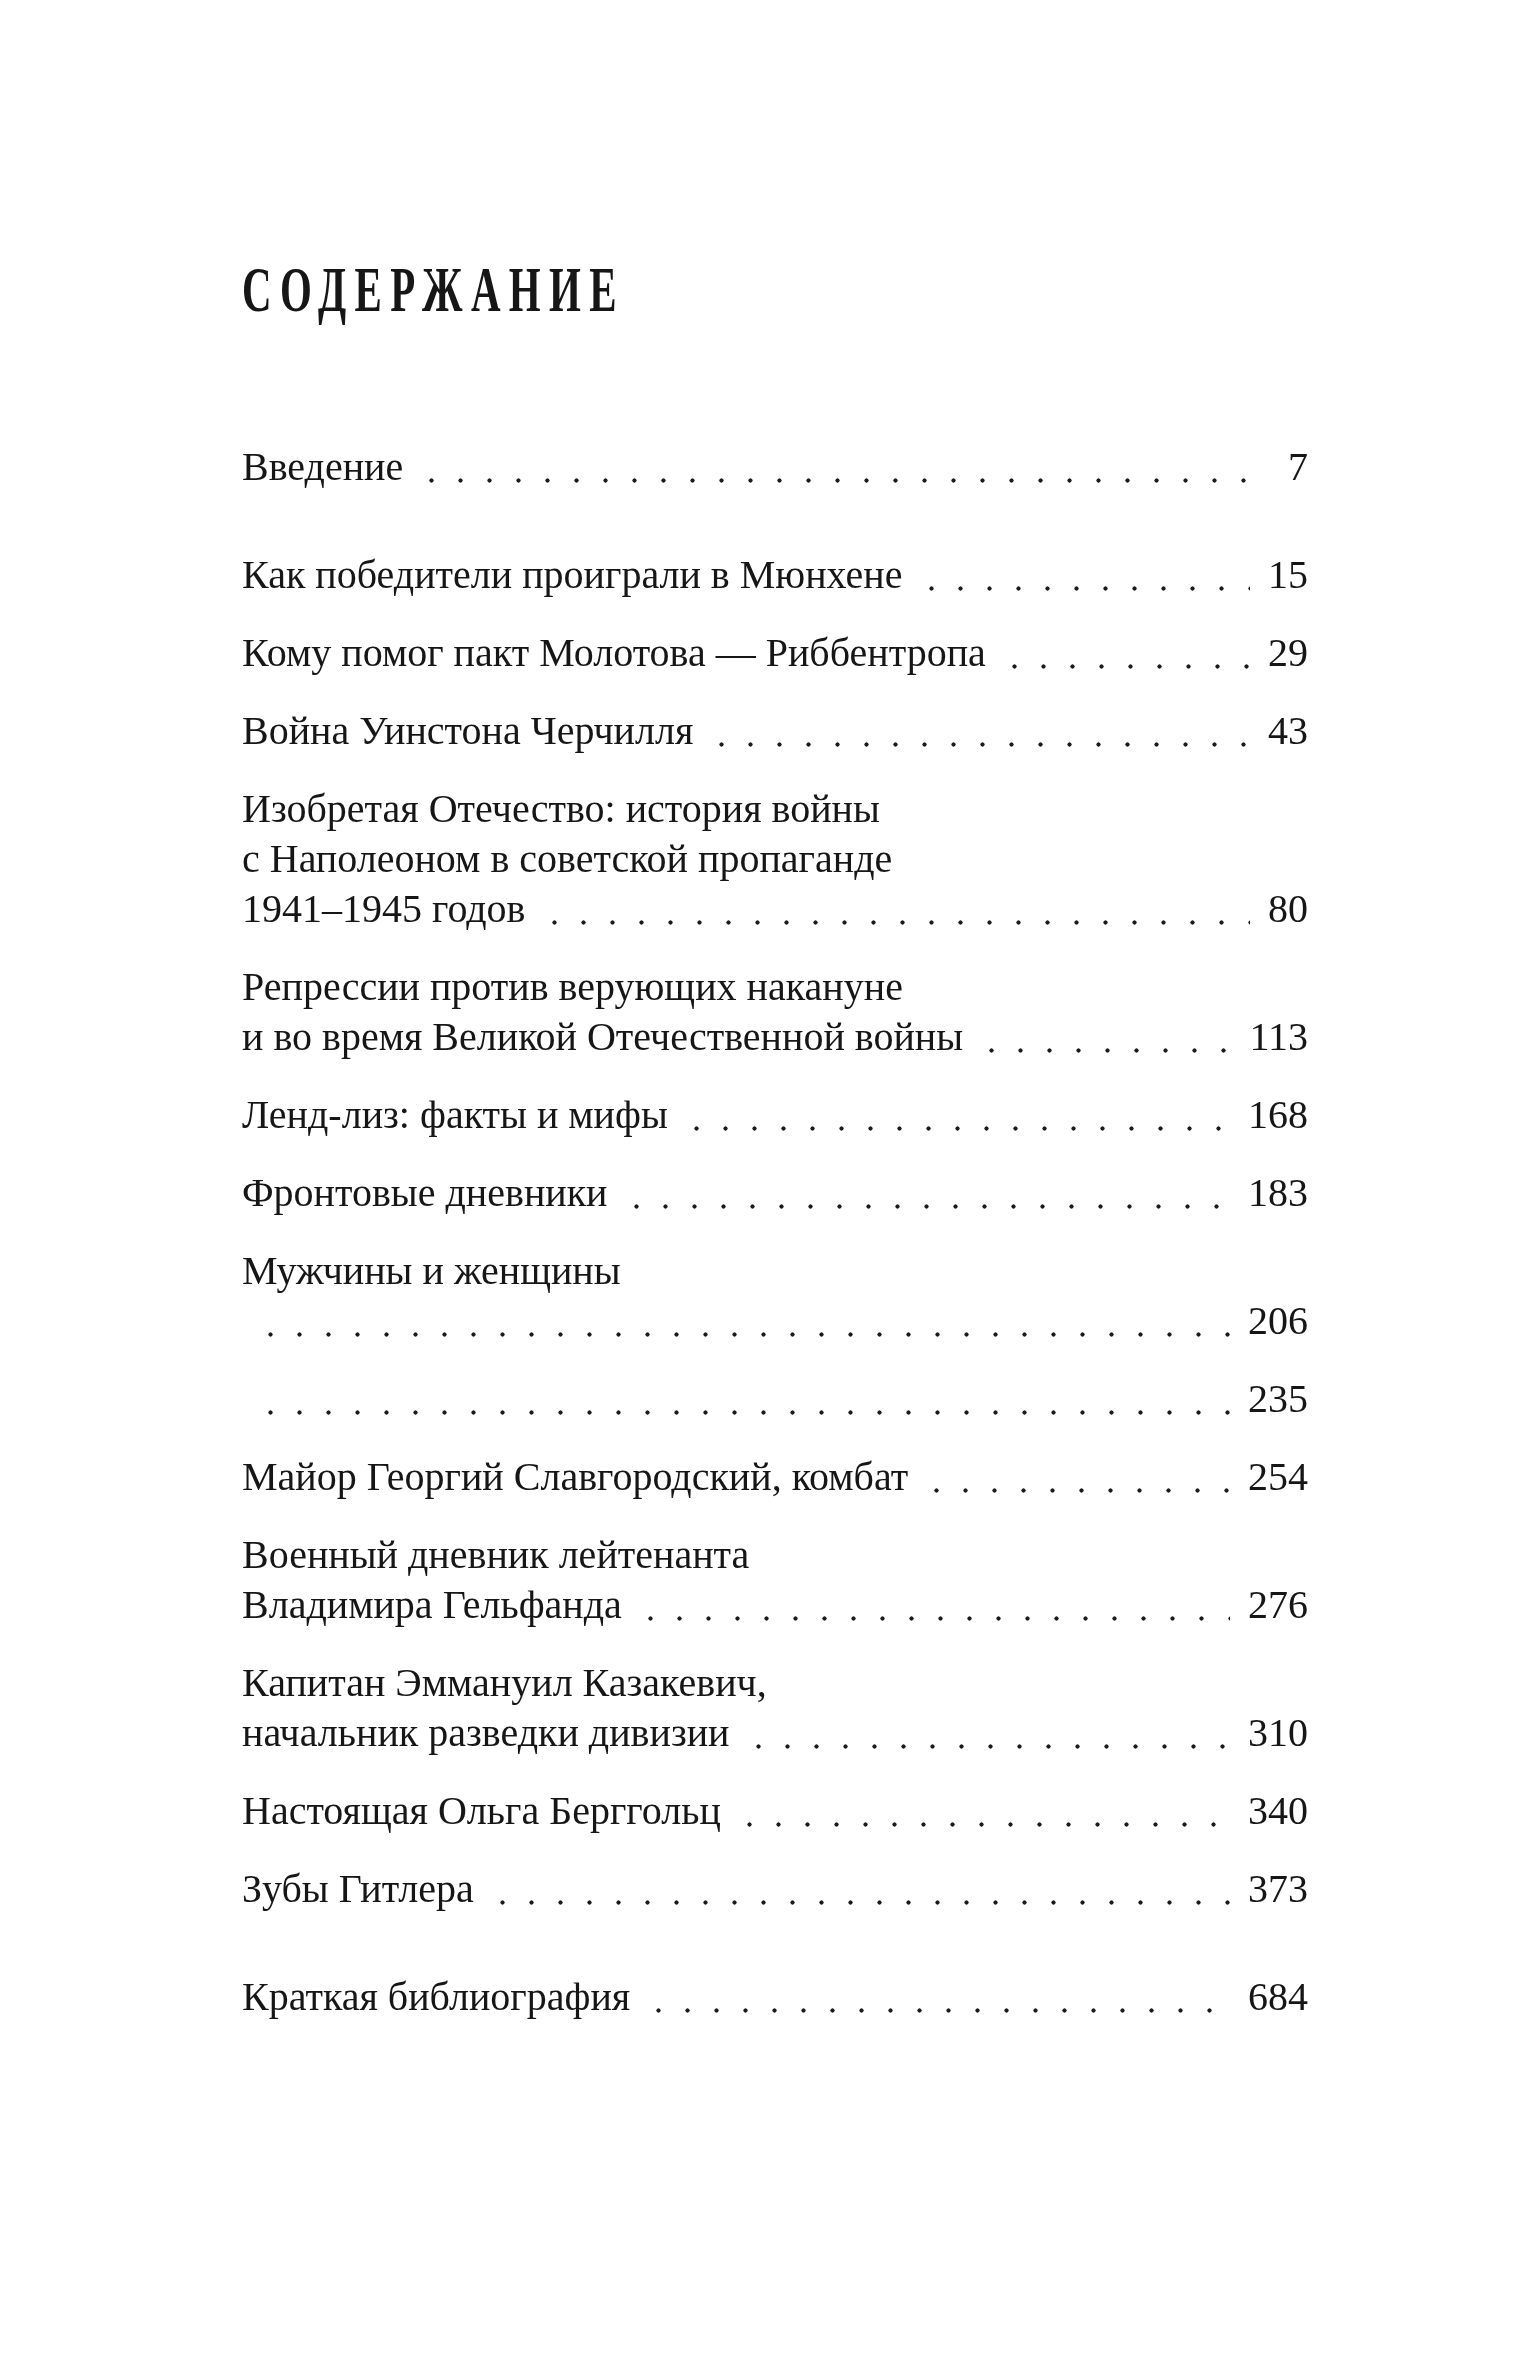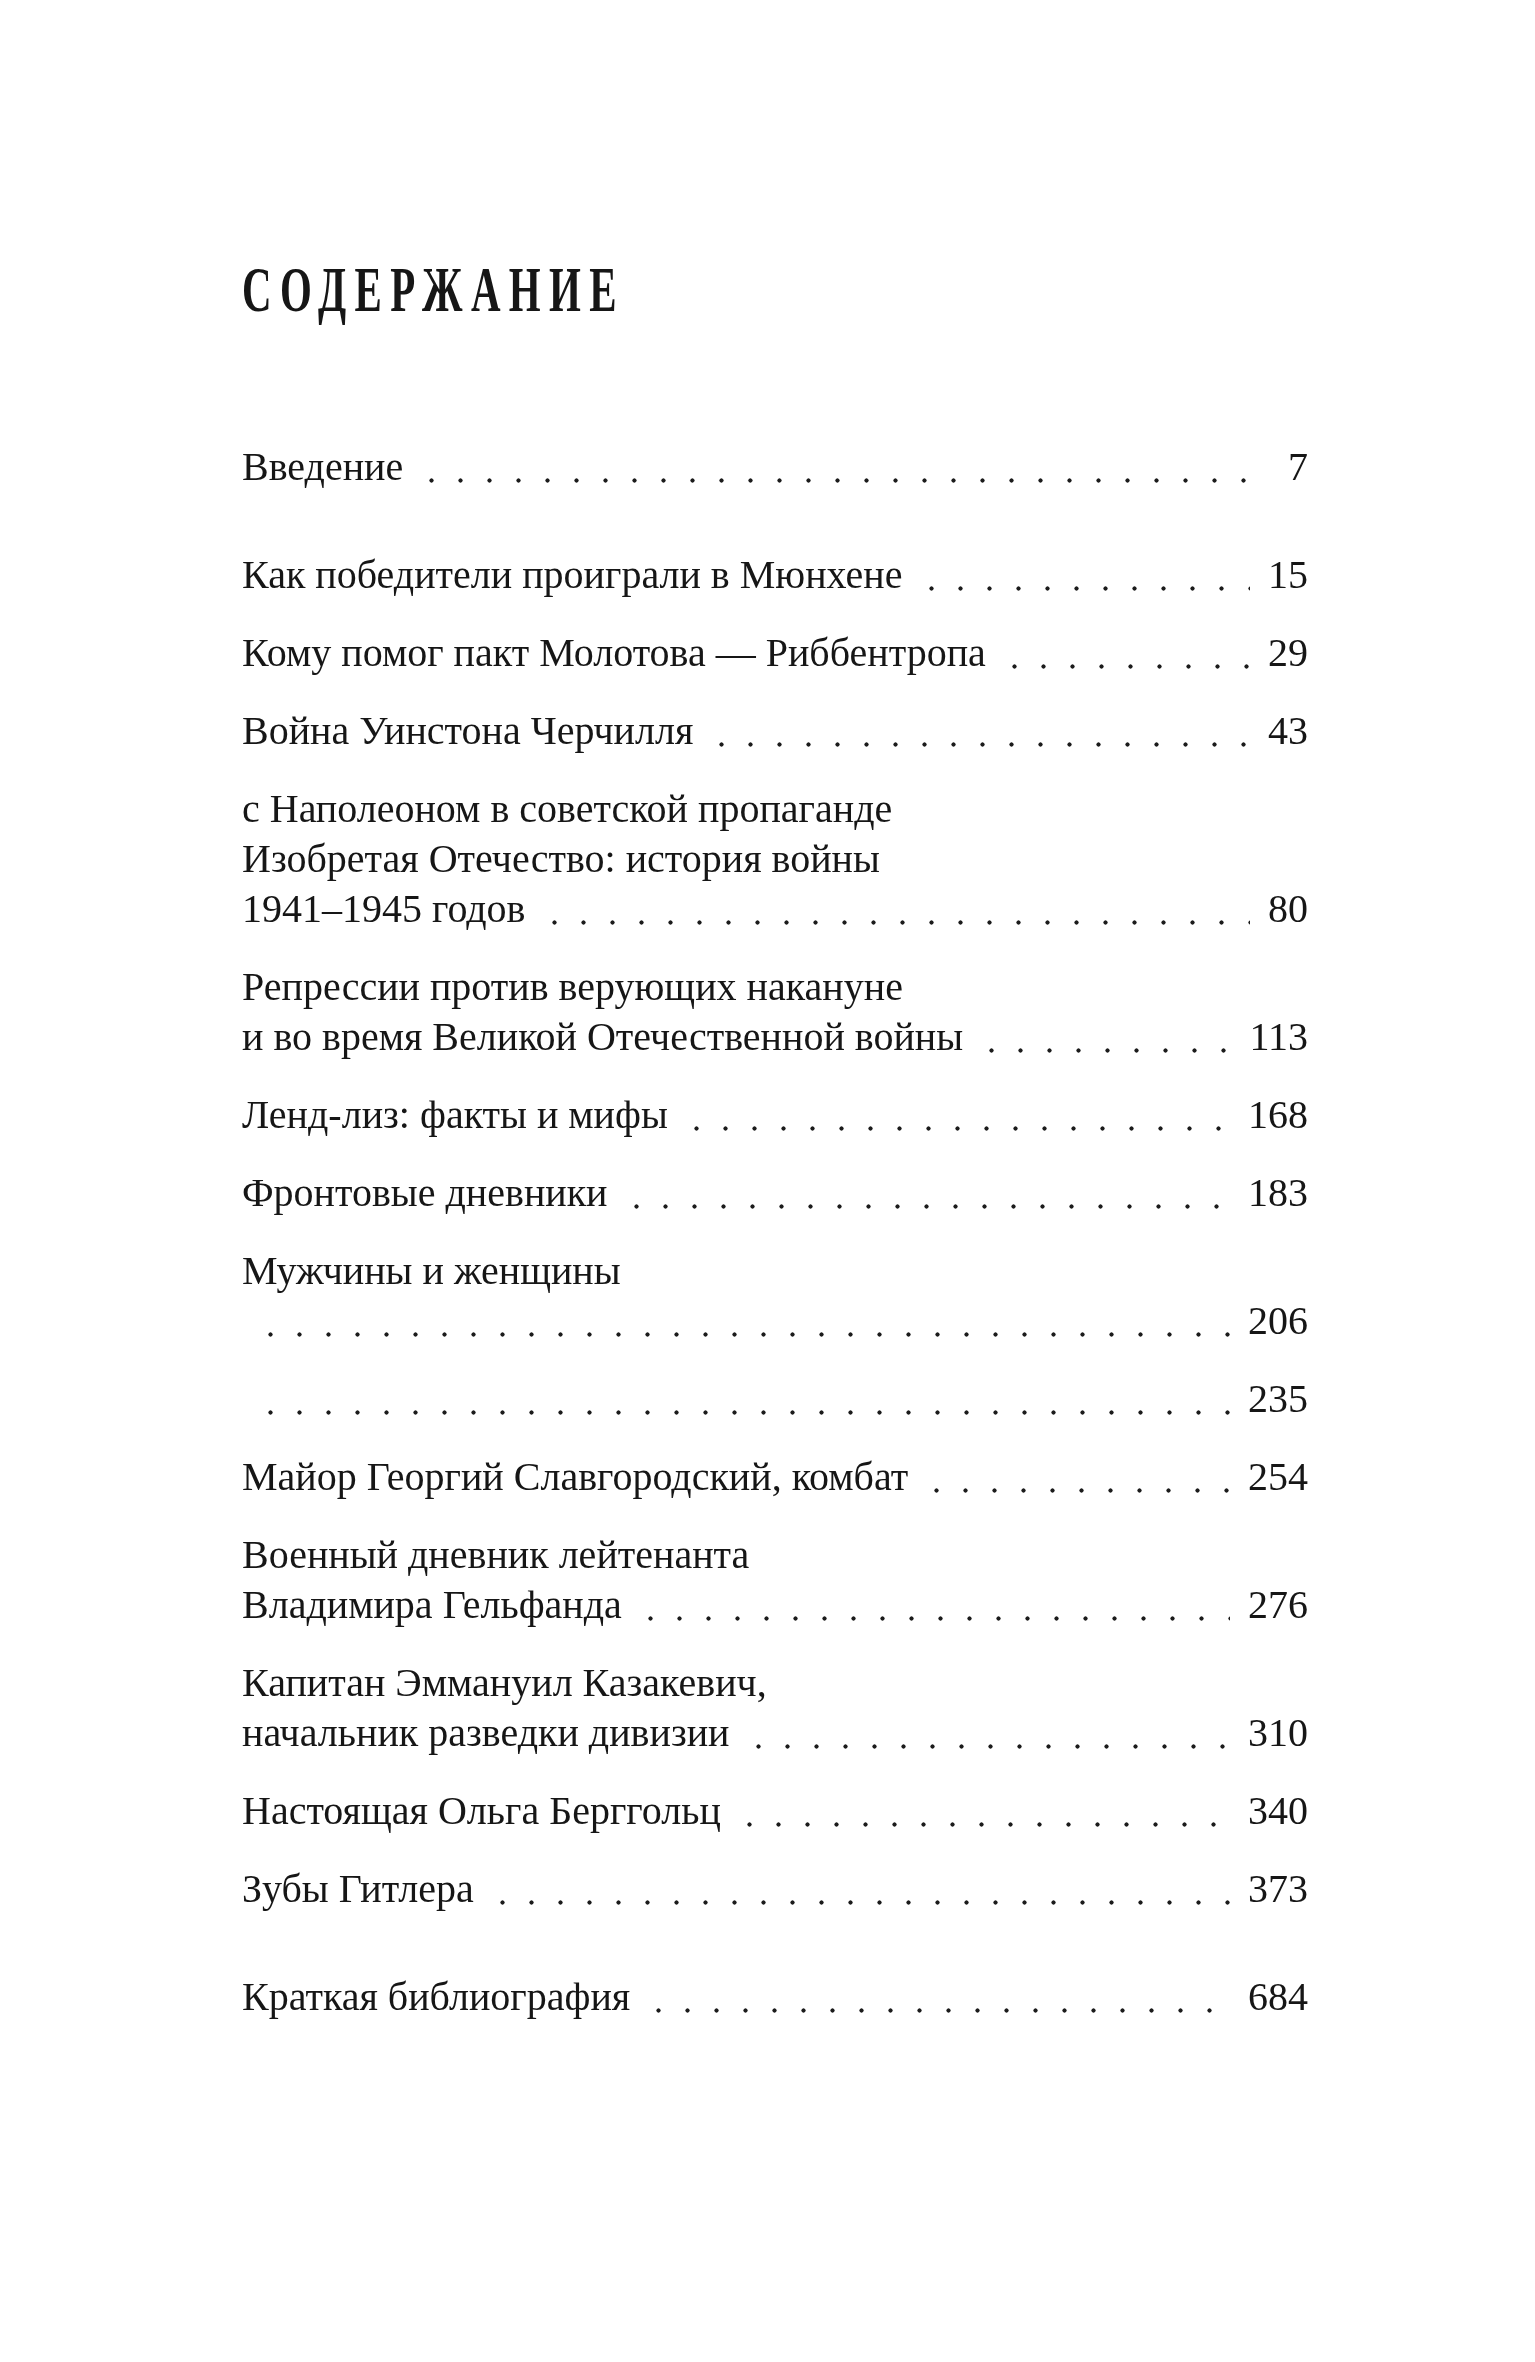--- a/index.html
+++ b/index.html
@@ -114,22 +114,22 @@
 
     <div class="toc-item">
       <div class="toc-row">
         <span class="toc-label">Война Уинстона Черчилля</span>
         <span class="toc-dots"></span>
         <span class="toc-page">43</span>
       </div>
     </div>
 
     <div class="toc-item">
+      <div class="toc-line">Изобретая Отечество: история войны</div>
       <div class="toc-line">с Наполеоном в советской пропаганде</div>
-      <div class="toc-line">Изобретая Отечество: история войны</div>
       <div class="toc-row">
         <span class="toc-label">1941–1945 годов</span>
         <span class="toc-dots"></span>
         <span class="toc-page">80</span>
       </div>
     </div>
 
     <div class="toc-item">
       <div class="toc-line">Репрессии против верующих накануне</div>
       <div class="toc-row">

